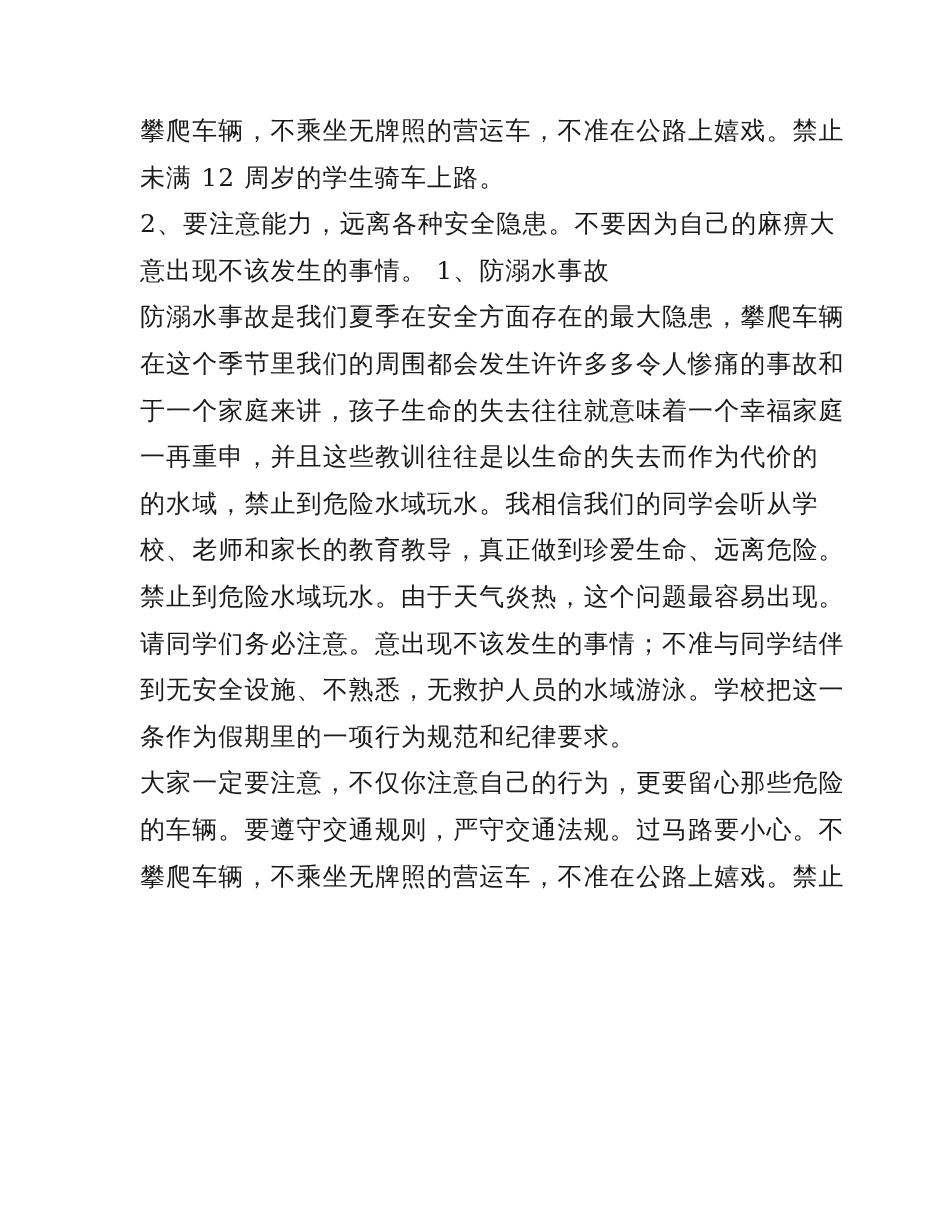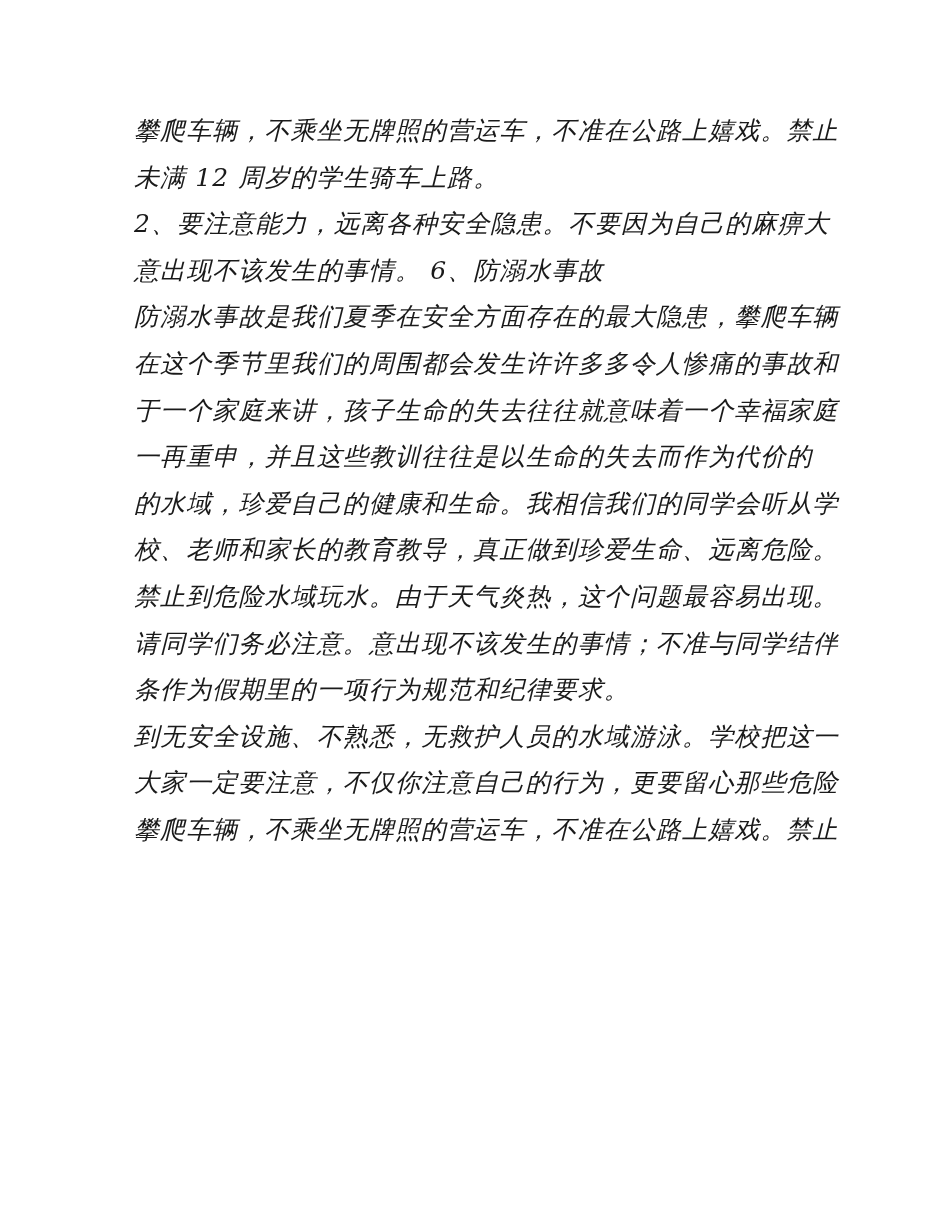--- a/index.html
+++ b/index.html
@@ -8,48 +8,48 @@
       background: #ffffff;
     }
     body {
       width: 950px;
       height: 1229px;
       position: relative;
       overflow: hidden;
     }
     .page {
       position: absolute;
-      left: 134px;
+      left: 140px;
       top: 108px;
       width: 672px;
-      font-style: italic;
     }
     .line {
       font-family: "DejaVu Serif", "Liberation Serif", serif;
       font-size: 25px;
       color: #1a1a1a;
       height: 46.6px;
       line-height: 46.6px;
       white-space: nowrap;
       letter-spacing: 1.1px;
     }
   </style>
 </head>
 <body>
 
 <div class="page">
   <div class="line">攀爬车辆，不乘坐无牌照的营运车，不准在公路上嬉戏。禁止</div>
   <div class="line">未满 12 周岁的学生骑车上路。</div>
   <div class="line">2、要注意能力，远离各种安全隐患。不要因为自己的麻痹大</div>
-  <div class="line">意出现不该发生的事情。 6、防溺水事故</div>
+  <div class="line">意出现不该发生的事情。 1、防溺水事故</div>
   <div class="line">防溺水事故是我们夏季在安全方面存在的最大隐患，攀爬车辆</div>
   <div class="line">在这个季节里我们的周围都会发生许许多多令人惨痛的事故和</div>
   <div class="line">于一个家庭来讲，孩子生命的失去往往就意味着一个幸福家庭</div>
   <div class="line">一再重申，并且这些教训往往是以生命的失去而作为代价的</div>
-  <div class="line">的水域，珍爱自己的健康和生命。我相信我们的同学会听从学</div>
+  <div class="line">的水域，禁止到危险水域玩水。我相信我们的同学会听从学</div>
   <div class="line">校、老师和家长的教育教导，真正做到珍爱生命、远离危险。</div>
   <div class="line">禁止到危险水域玩水。由于天气炎热，这个问题最容易出现。</div>
   <div class="line">请同学们务必注意。意出现不该发生的事情；不准与同学结伴</div>
+  <div class="line">到无安全设施、不熟悉，无救护人员的水域游泳。学校把这一</div>
   <div class="line">条作为假期里的一项行为规范和纪律要求。</div>
-  <div class="line">到无安全设施、不熟悉，无救护人员的水域游泳。学校把这一</div>
   <div class="line">大家一定要注意，不仅你注意自己的行为，更要留心那些危险</div>
+  <div class="line">的车辆。要遵守交通规则，严守交通法规。过马路要小心。不</div>
   <div class="line">攀爬车辆，不乘坐无牌照的营运车，不准在公路上嬉戏。禁止</div>
 </div>
 
 </body></html>

